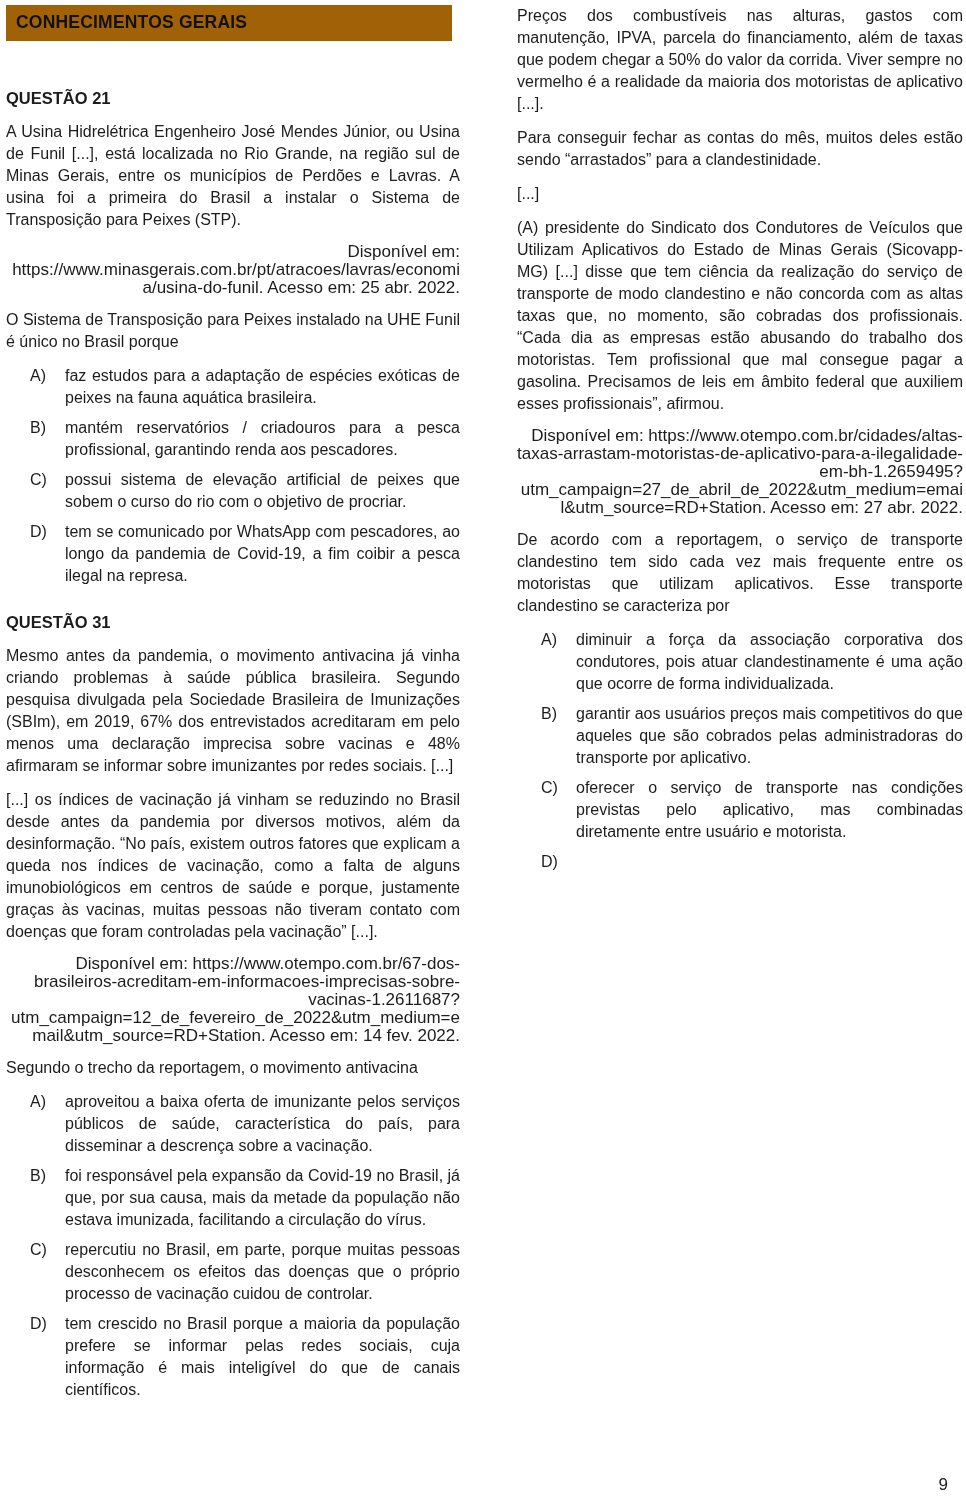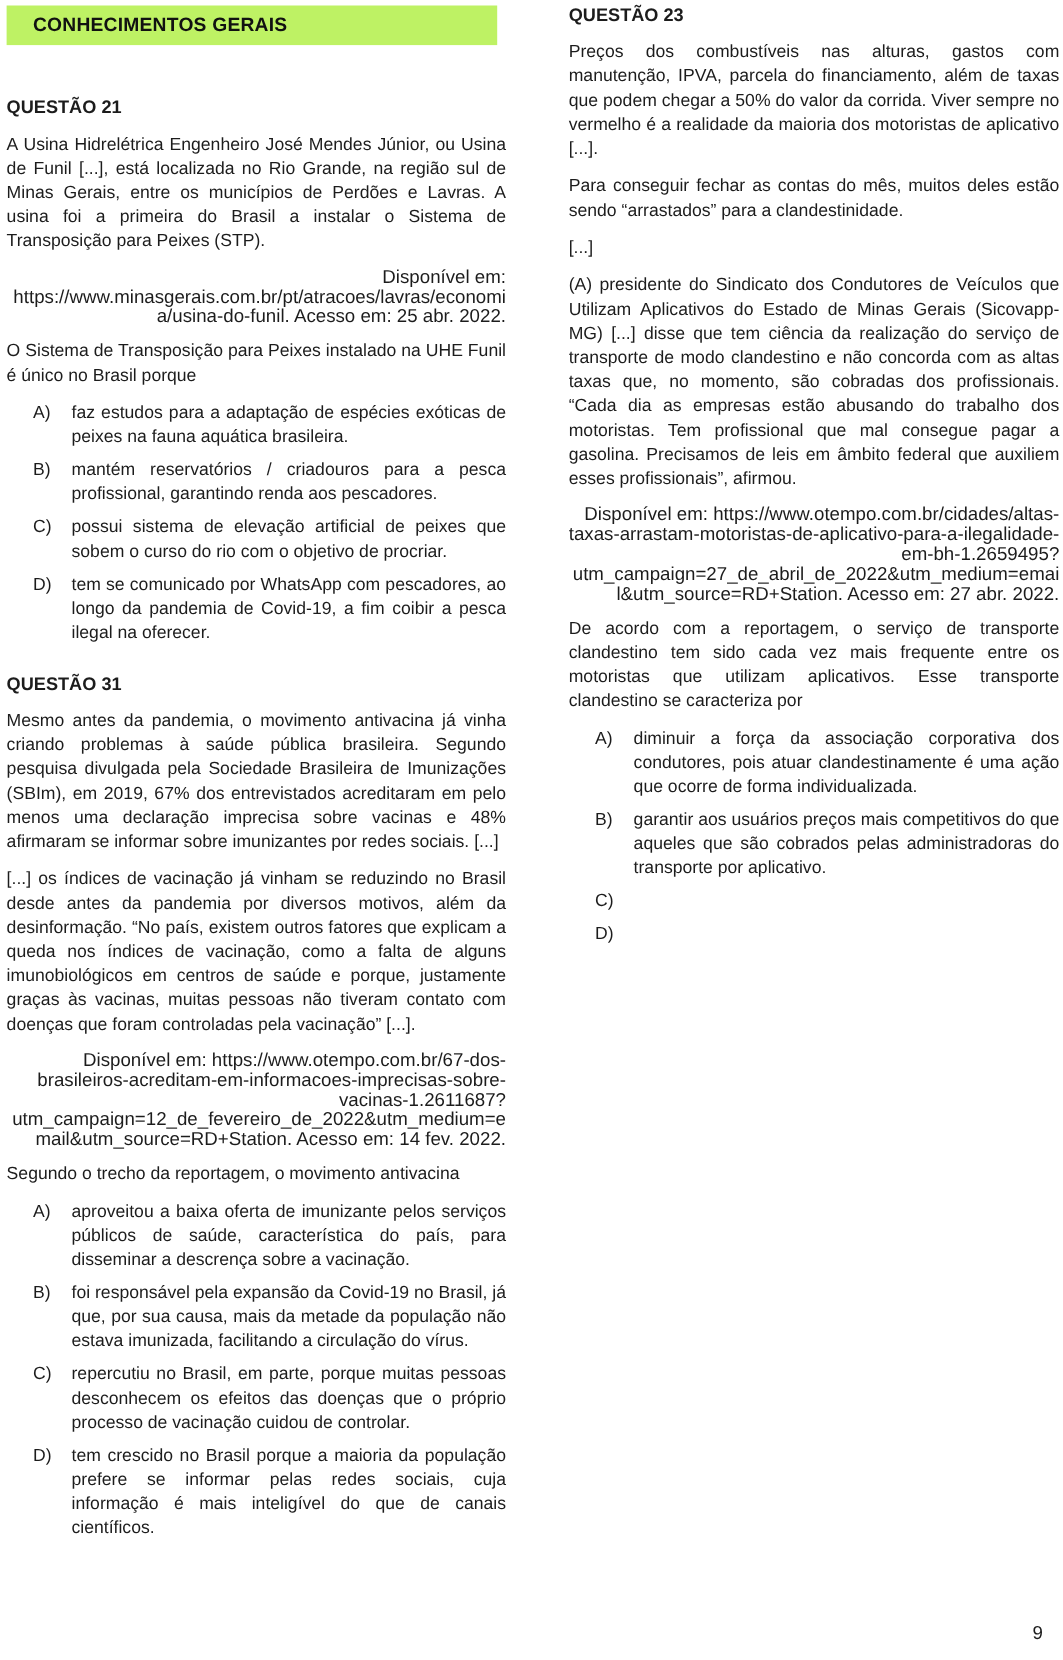--- a/index.html
+++ b/index.html
@@ -24,24 +24,24 @@
   .col-left {
     width: 454px;
     margin-right: 57px;
     flex-shrink: 0;
   }
   .col-right {
     width: 446px;
     flex-shrink: 0;
   }
   .header-bar {
-    background: #bef264;
+    background: #a16207;
     width: 446px;
     box-sizing: border-box;
-    padding: 7px 10px 8px 24px;
+    padding: 7px 10px 8px 10px;
     margin-bottom: 48px;
   }
   .header-bar span {
     font-size: 17.5px;
     font-weight: bold;
     color: #111111;
     letter-spacing: 0.2px;
   }
   .question + .question {
     margin-top: 26px;
@@ -119,21 +119,21 @@
           <div class="option">
             <span class="opt-letter">B)</span>
             <span class="opt-text">mantém reservatórios / criadouros para a pesca profissional, garantindo renda aos pescadores.</span>
           </div>
           <div class="option">
             <span class="opt-letter">C)</span>
             <span class="opt-text">possui sistema de elevação artificial de peixes que sobem o curso do rio com o objetivo de procriar.</span>
           </div>
           <div class="option">
             <span class="opt-letter">D)</span>
-            <span class="opt-text">tem se comunicado por WhatsApp com pescadores, ao longo da pandemia de Covid-19, a fim coibir a pesca ilegal na oferecer.</span>
+            <span class="opt-text">tem se comunicado por WhatsApp com pescadores, ao longo da pandemia de Covid-19, a fim coibir a pesca ilegal na represa.</span>
           </div>
         </div>
       </section>
 
       <section class="question">
         <h2 class="q-title">QUESTÃO 31</h2>
         <p class="para">Mesmo antes da pandemia, o movimento antivacina já vinha criando problemas à saúde pública brasileira. Segundo pesquisa divulgada pela Sociedade Brasileira de Imunizações (SBIm), em 2019, 67% dos entrevistados acreditaram em pelo menos uma declaração imprecisa sobre vacinas e 48% afirmaram se informar sobre imunizantes por redes sociais. [...]</p>
         <p class="para">[...] os índices de vacinação já vinham se reduzindo no Brasil desde antes da pandemia por diversos motivos, além da desinformação. “No país, existem outros fatores que explicam a queda nos índices de vacinação, como a falta de alguns imunobiológicos em centros de saúde e porque, justamente graças às vacinas, muitas pessoas não tiveram contato com doenças que foram controladas pela vacinação” [...].</p>
         <p class="source">Disponível em: https://www.otempo.com.br/67-dos-brasileiros-acreditam-em-informacoes-imprecisas-sobre-vacinas-1.2611687?utm_campaign=12_de_fevereiro_de_2022&amp;utm_medium=email&amp;utm_source=RD+Station. Acesso em: 14 fev. 2022.</p>
         <p class="para">Segundo o trecho da reportagem, o movimento antivacina</p>
@@ -155,38 +155,38 @@
             <span class="opt-text">tem crescido no Brasil porque a maioria da população prefere se informar pelas redes sociais, cuja informação é mais inteligível do que de canais científicos.</span>
           </div>
         </div>
       </section>
 
     </div>
 
     <div class="col-right">
 
       <section class="question">
-        <h2 class="q-title">QUESTÃO 23</h2>
         <p class="para">Preços dos combustíveis nas alturas, gastos com manutenção, IPVA, parcela do financiamento, além de taxas que podem chegar a 50% do valor da corrida. Viver sempre no vermelho é a realidade da maioria dos motoristas de aplicativo [...].</p>
         <p class="para">Para conseguir fechar as contas do mês, muitos deles estão sendo “arrastados” para a clandestinidade.</p>
         <p class="para">[...]</p>
         <p class="para">(A) presidente do Sindicato dos Condutores de Veículos que Utilizam Aplicativos do Estado de Minas Gerais (Sicovapp-MG) [...] disse que tem ciência da realização do serviço de transporte de modo clandestino e não concorda com as altas taxas que, no momento, são cobradas dos profissionais. “Cada dia as empresas estão abusando do trabalho dos motoristas. Tem profissional que mal consegue pagar a gasolina. Precisamos de leis em âmbito federal que auxiliem esses profissionais”, afirmou.</p>
         <p class="source">Disponível em: https://www.otempo.com.br/cidades/altas-taxas-arrastam-motoristas-de-aplicativo-para-a-ilegalidade-em-bh-1.2659495?utm_campaign=27_de_abril_de_2022&amp;utm_medium=email&amp;utm_source=RD+Station. Acesso em: 27 abr. 2022.</p>
         <p class="para">De acordo com a reportagem, o serviço de transporte clandestino tem sido cada vez mais frequente entre os motoristas que utilizam aplicativos. Esse transporte clandestino se caracteriza por</p>
         <div class="options">
           <div class="option">
             <span class="opt-letter">A)</span>
             <span class="opt-text">diminuir a força da associação corporativa dos condutores, pois atuar clandestinamente é uma ação que ocorre de forma individualizada.</span>
           </div>
           <div class="option">
             <span class="opt-letter">B)</span>
             <span class="opt-text">garantir aos usuários preços mais competitivos do que aqueles que são cobrados pelas administradoras do transporte por aplicativo.</span>
           </div>
           <div class="option">
             <span class="opt-letter">C)</span>
+            <span class="opt-text">oferecer o serviço de transporte nas condições previstas pelo aplicativo, mas combinadas diretamente entre usuário e motorista.</span>
           </div>
           <div class="option">
             <span class="opt-letter">D)</span>
           </div>
         </div>
       </section>
 
     </div>
   </div>
 

